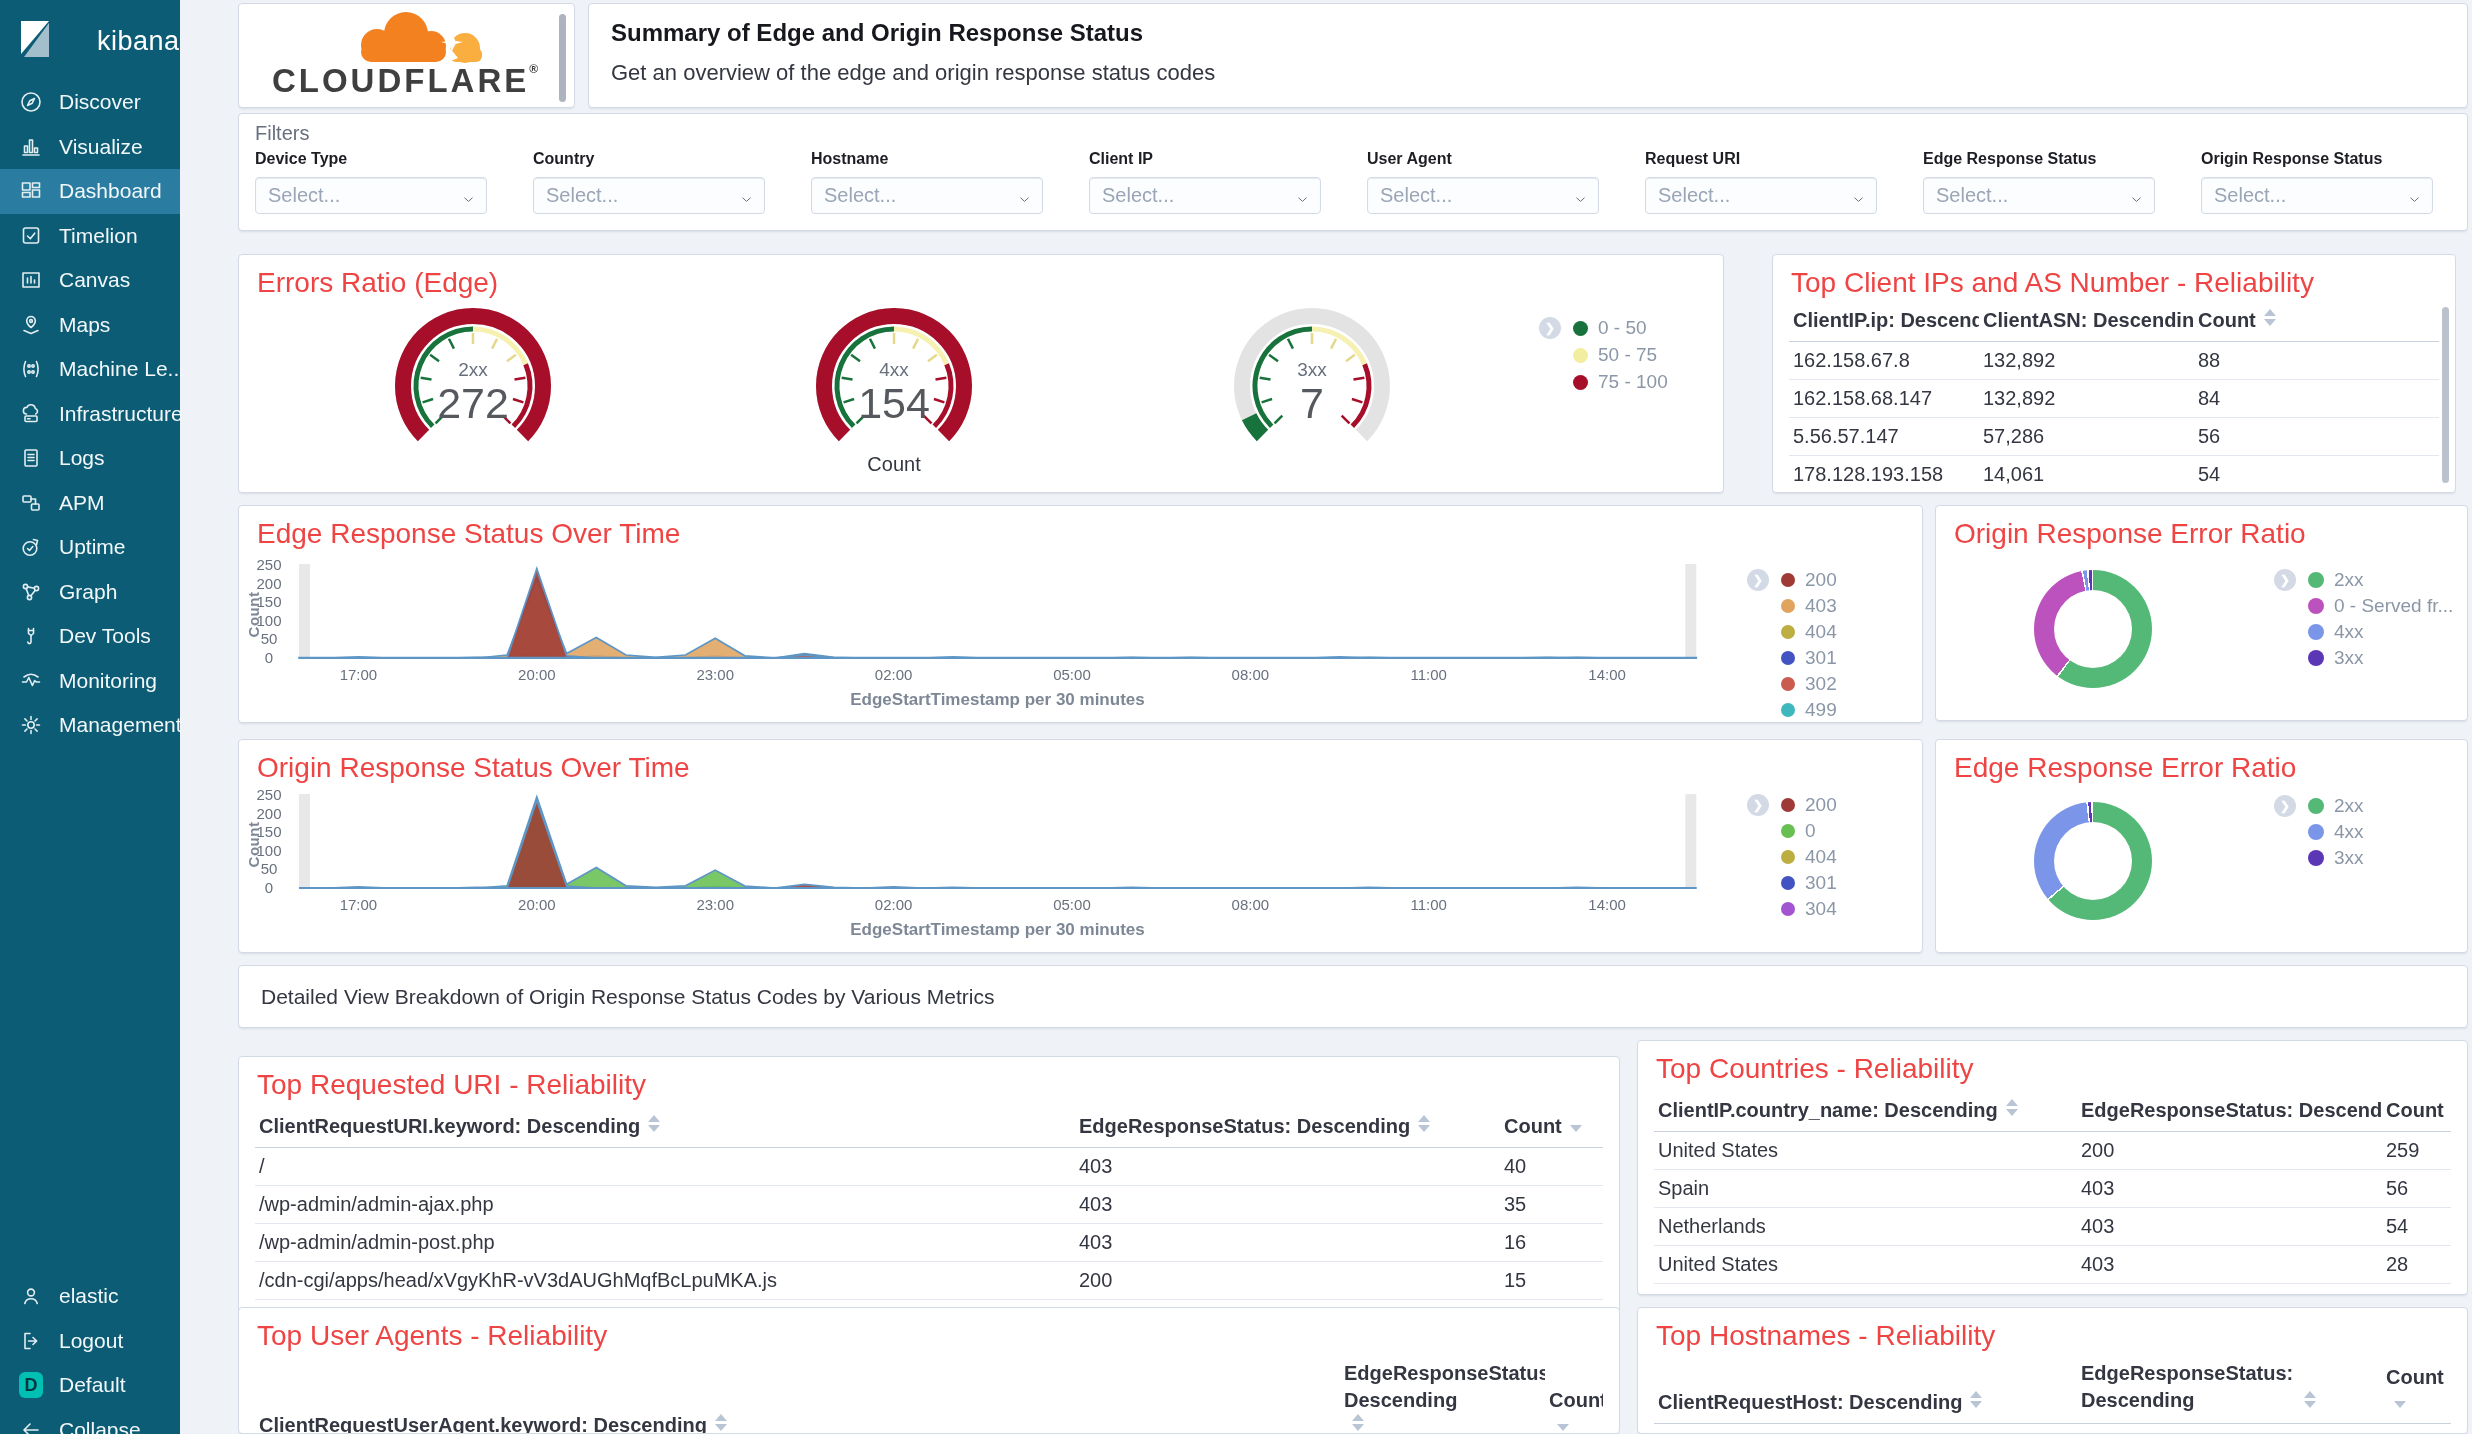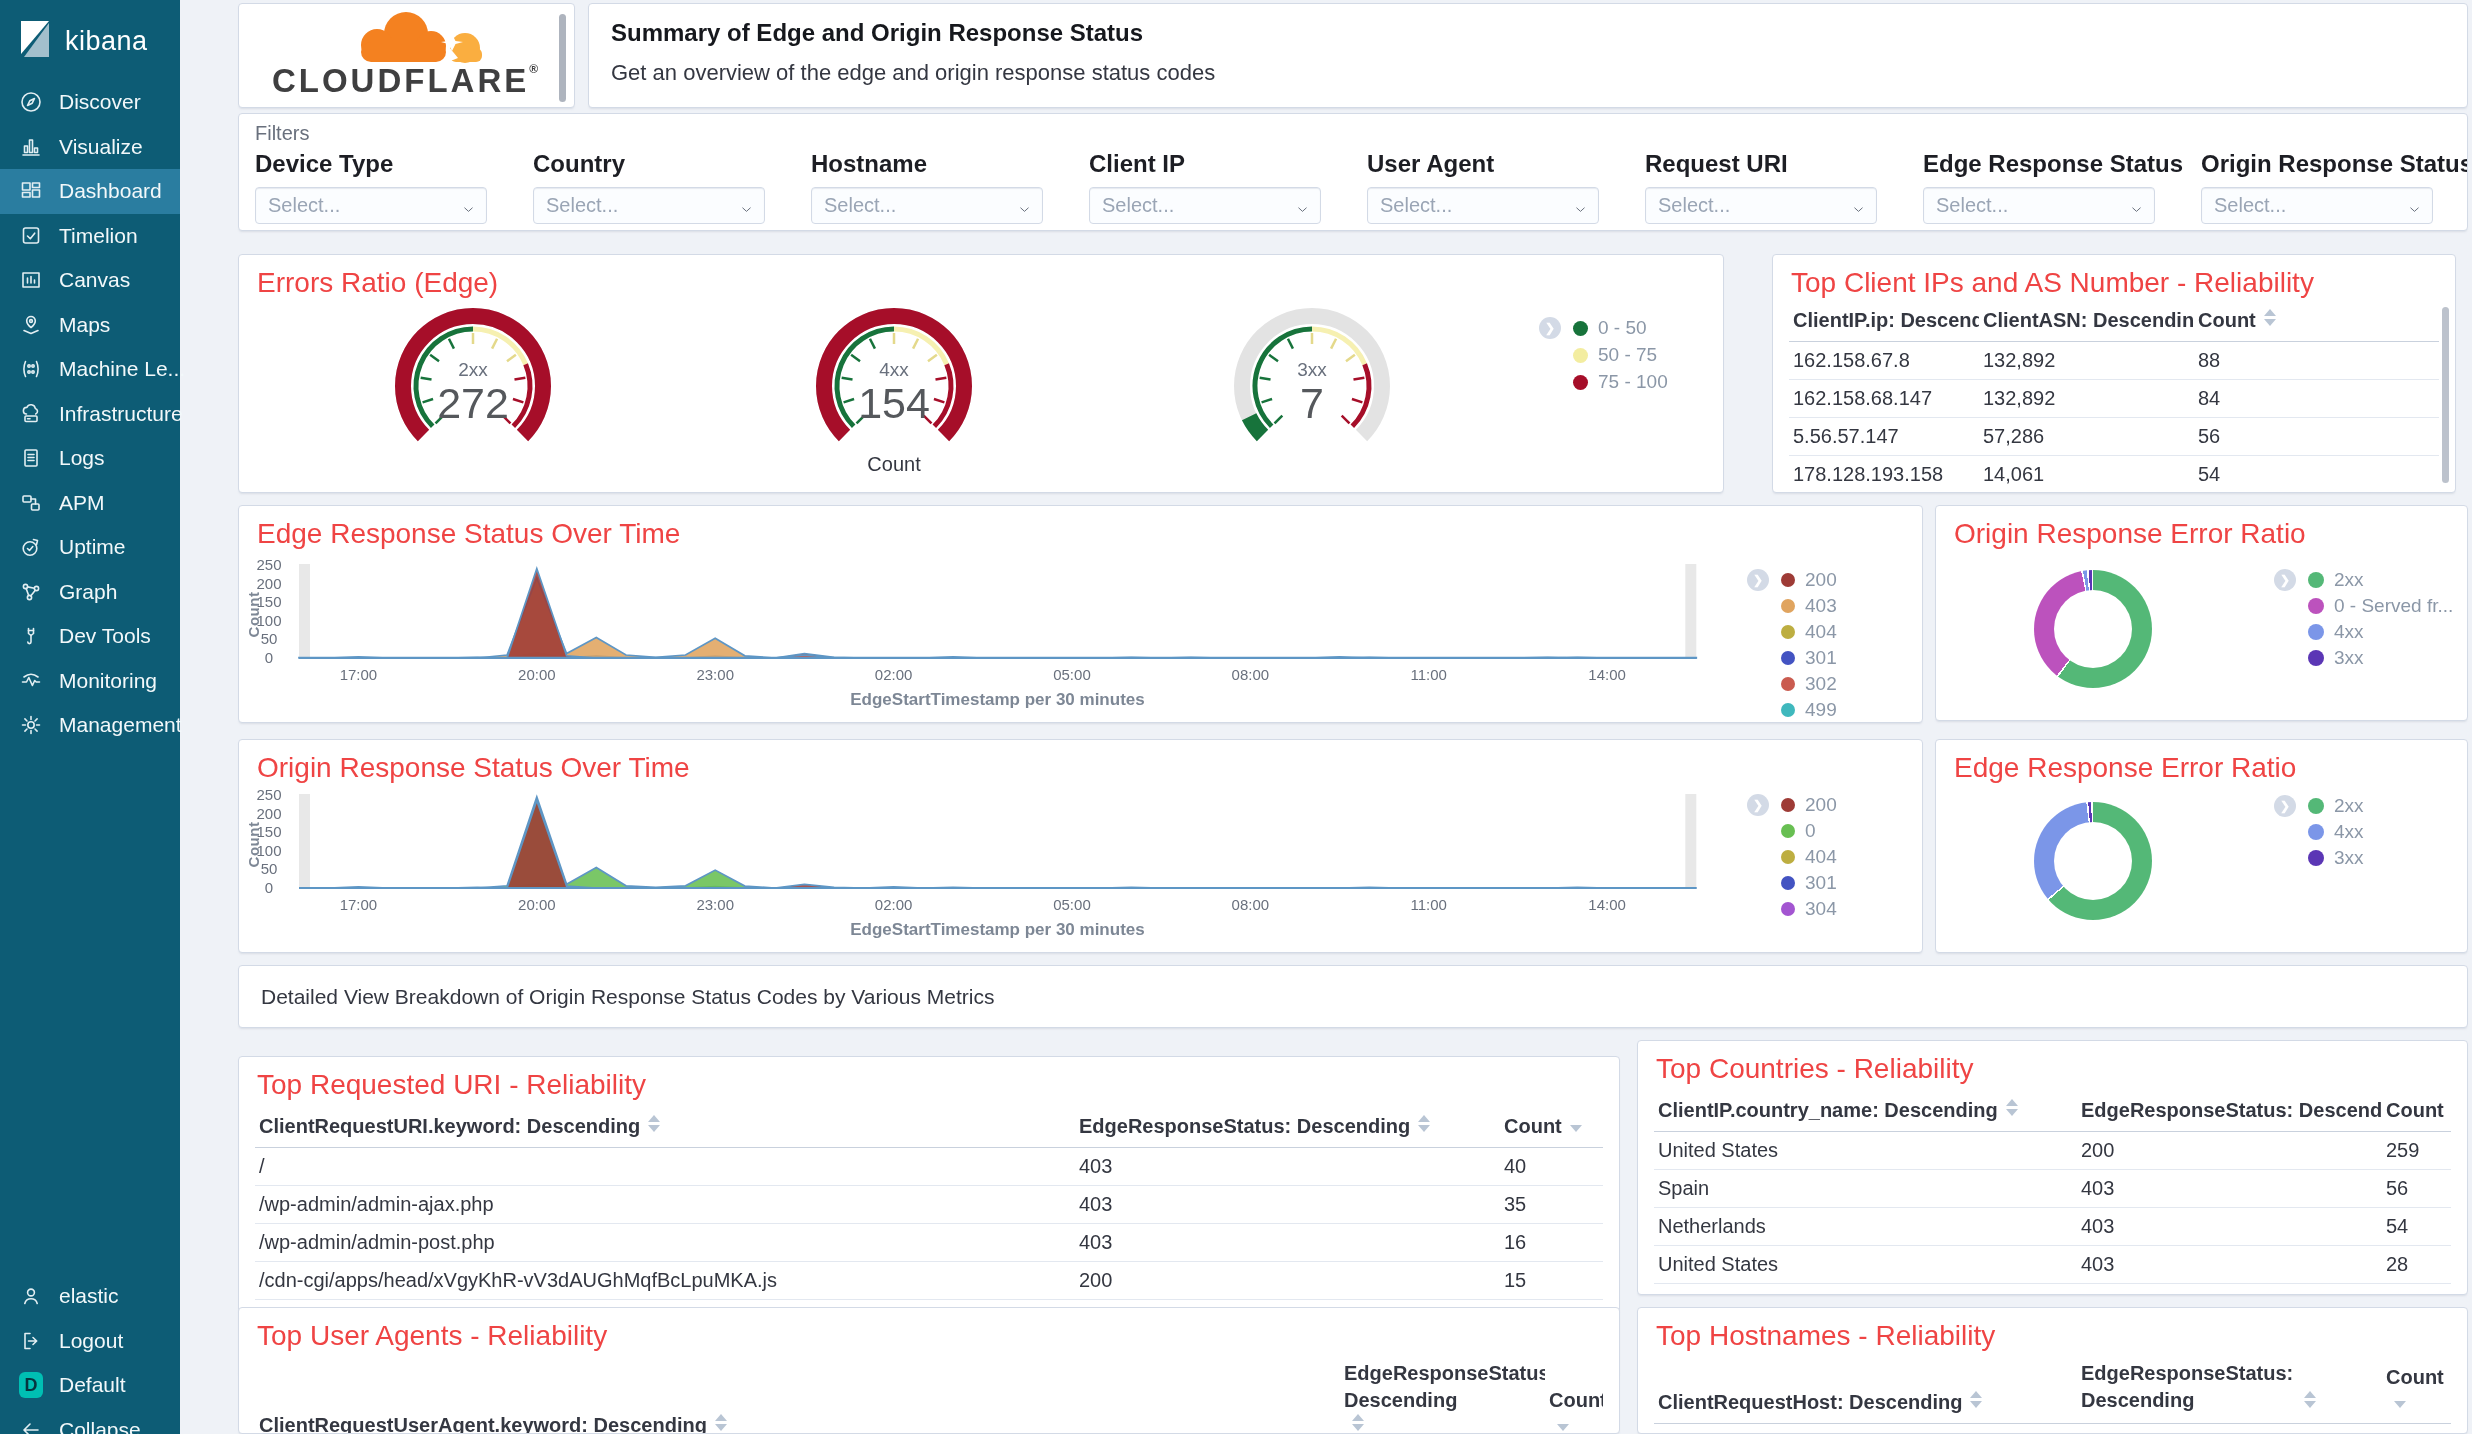--- a/index.html
+++ b/index.html
@@ -3,21 +3,21 @@
 <meta charset="utf-8">
 <style>
   * { margin:0; padding:0; box-sizing:border-box; }
   html,body { width:2472px; height:1434px; overflow:hidden; background:#eff2f7;
     font-family:"Liberation Sans", sans-serif; }
   .page { position:relative; width:2472px; height:1434px; }
 
   
   .sidebar { position:absolute; left:0; top:0; width:180px; height:1434px; background:#0d5c75; z-index:5; }
   .logo-row { display:flex; align-items:center; gap:13px; padding:20px 0 18px 18px; }
-  .logo-text { color:#fff; font-size:27px; letter-spacing:.5px; }
+  .logo-text { color:#fff; font-size:27px; letter-spacing:.5px;margin-left:32px; }
   .nav-item { position:relative; height:44.5px; display:flex; align-items:center; cursor:pointer; }
   .nav-item.active { background:#2a7da0; }
   .nav-icon { position:absolute; left:19px; width:24px; height:24px; display:flex; align-items:center; justify-content:center; }
   .nav-label { position:absolute; left:59px; color:#f2f8fa; font-size:21px; white-space:nowrap; }
   .nav-foot { position:absolute; left:0; bottom:-18px; width:180px; }
   .badge-d { width:26px; height:26px; background:#00bfb3; color:#06353f; border-radius:6px;
     font-size:18px; font-weight:700; display:flex; align-items:center; justify-content:center; }
 
   
   .panel { position:absolute; background:#fff; border:1px solid #d3dae6; border-radius:4px;
@@ -31,21 +31,21 @@
   .hd-sub { position:absolute; left:22px; top:56px; font-size:22px; color:#343741; }
   .cf-logo { position:absolute; left:50%; top:4px; transform:translateX(-50%); width:280px; text-align:center; }
   .cf-text { font-size:33px; font-weight:700; color:#3f3f40; letter-spacing:3px; margin-top:-6px; white-space:nowrap; }
   .cf-reg { font-size:12px; vertical-align:top; }
   .vscroll { position:absolute; width:7px; border-radius:4px; background:#aeb4be; }
 
   
   #p-filters { left:238px; top:113px; width:2230px; height:118px; }
   .filters-label { position:absolute; left:16px; top:8px; font-size:20px; color:#69707d; }
   .ffield { position:absolute; width:232px; }
-  .flabel { font-size:24px; font-weight:700; color:#1d1e24; margin-bottom:9px; white-space:nowrap; }
+  .flabel { font-size:16px; font-weight:700; color:#1d1e24; margin-bottom:9px; white-space:nowrap; }
   .fselect { position:relative; height:37px; background:#fbfdff; border:1px solid #d3dae6; border-radius:4px;
     box-shadow:inset 0 1px 1px rgba(152,162,179,.2); display:flex; align-items:center; padding:0 12px; cursor:pointer; }
   .fselect span { color:#9aa5b5; font-size:20px; }
   .fchev { position:absolute; right:10px; top:11px; }
 
   
   #p-gauges { left:238px; top:254px; width:1486px; height:239px; }
   .gauge-wrap { position:absolute; width:200px; height:150px; }
   .gauge-caption { position:absolute; font-size:20px; color:#343741; width:200px; text-align:center; }
 

